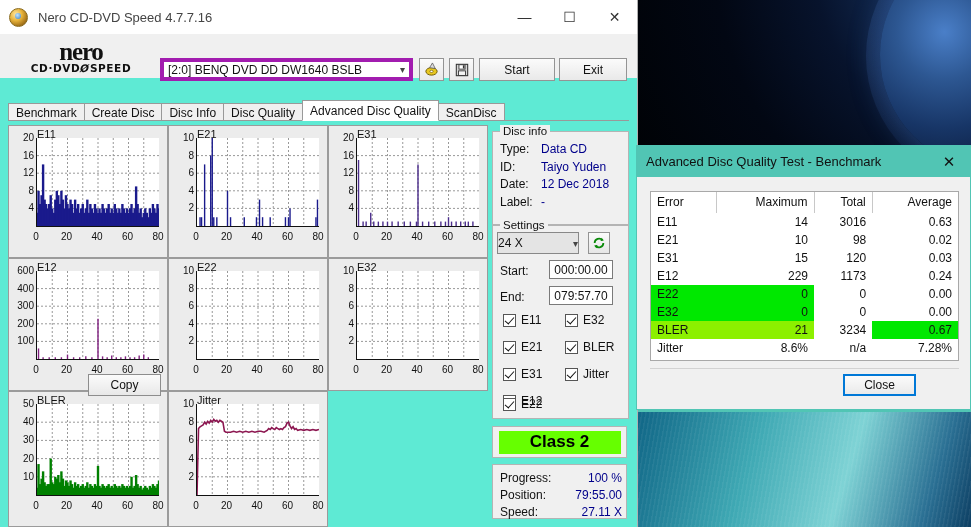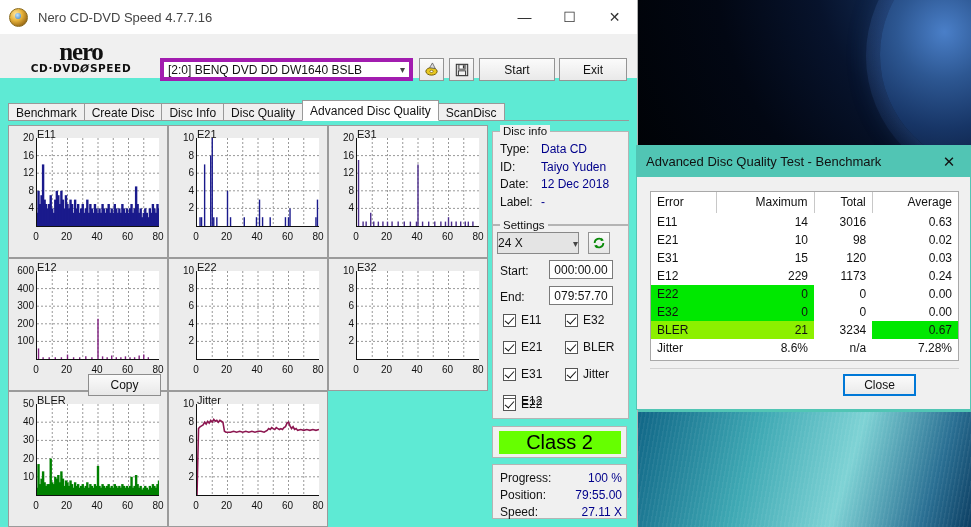--- a/index.html
+++ b/index.html
@@ -78,21 +78,21 @@
   #refresh-btn{position:absolute;left:588px;top:232px;width:22px;height:22px;border:1px solid #949494;
     background:linear-gradient(#fbfbfb,#e6e6e6);display:flex;align-items:center;justify-content:center;box-sizing:border-box;}
   .tbox{position:absolute;width:64px;height:19px;background:#fff;border:1px solid #7a7a7a;box-sizing:border-box;
     font-size:12px;color:#111;display:flex;align-items:center;justify-content:center;}
   .cbrow{position:absolute;display:flex;align-items:center;font-size:12px;color:#111;}
   .cb{width:13px;height:13px;border:1px solid #555;background:#fff;margin-right:5px;position:relative;box-sizing:border-box;}
   .cb::after{content:"";position:absolute;left:3px;top:0px;width:4px;height:8px;border:solid #111;border-width:0 1.6px 1.6px 0;transform:rotate(42deg);}
   #class-box{position:absolute;left:492px;top:426px;width:135px;height:32px;border:1px solid #b4b4b4;background:#f0f0f0;
     display:flex;align-items:center;justify-content:center;box-sizing:border-box;}
   #class-badge{width:122px;height:23px;background:#6f0;display:flex;align-items:center;justify-content:center;
-    font-size:20px;font-weight:normal;color:#000;}
+    font-size:17px;font-weight:bold;color:#000;}
   #prog-box{position:absolute;left:492px;top:464px;width:135px;height:55px;border:1px solid #b4b4b4;background:#f0f0f0;box-sizing:border-box;}
 
   
   #stats-dialog{position:absolute;left:636px;top:145px;width:335px;height:265px;background:#f0f0f0;
     border:1px solid #51c5b4;box-sizing:border-box;}
   #stats-title{height:31px;background:#51c5b4;display:flex;align-items:center;position:relative;}
   #stats-title-text{margin-left:9px;font-size:13px;color:#111;}
   #stats-close{position:absolute;right:0;top:0;width:42px;height:31px;display:flex;align-items:center;justify-content:center;
     font-size:15px;color:#111;}
   #stats-table-wrap{position:absolute;left:13px;top:45px;width:309px;height:170px;background:#fff;border:1px solid #a8a8a8;box-sizing:border-box;}

